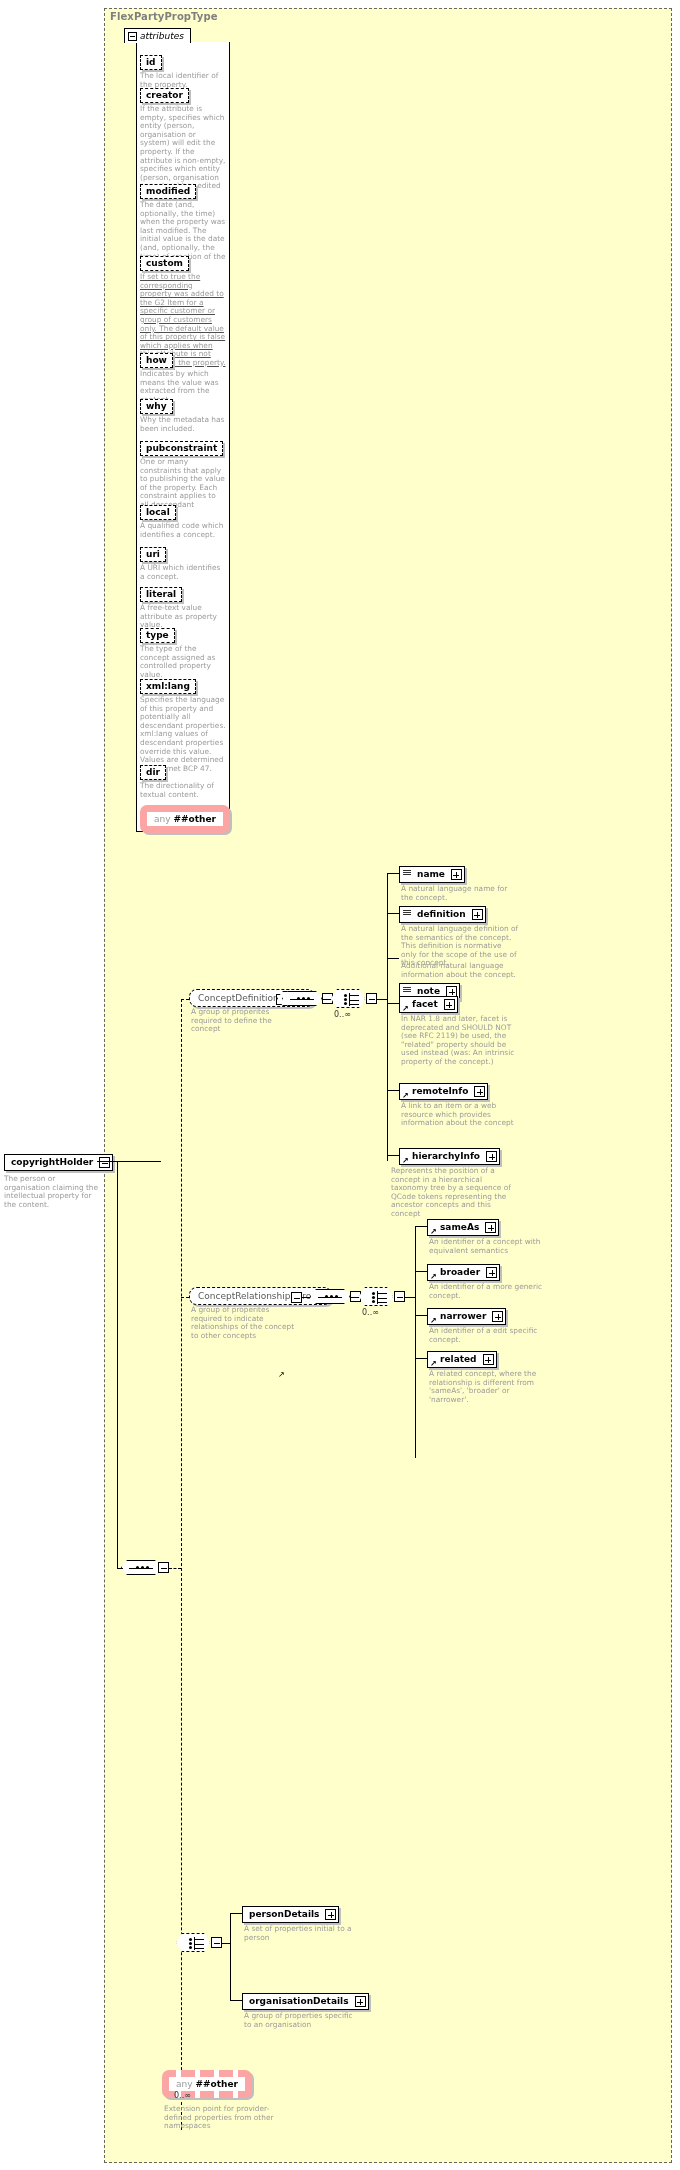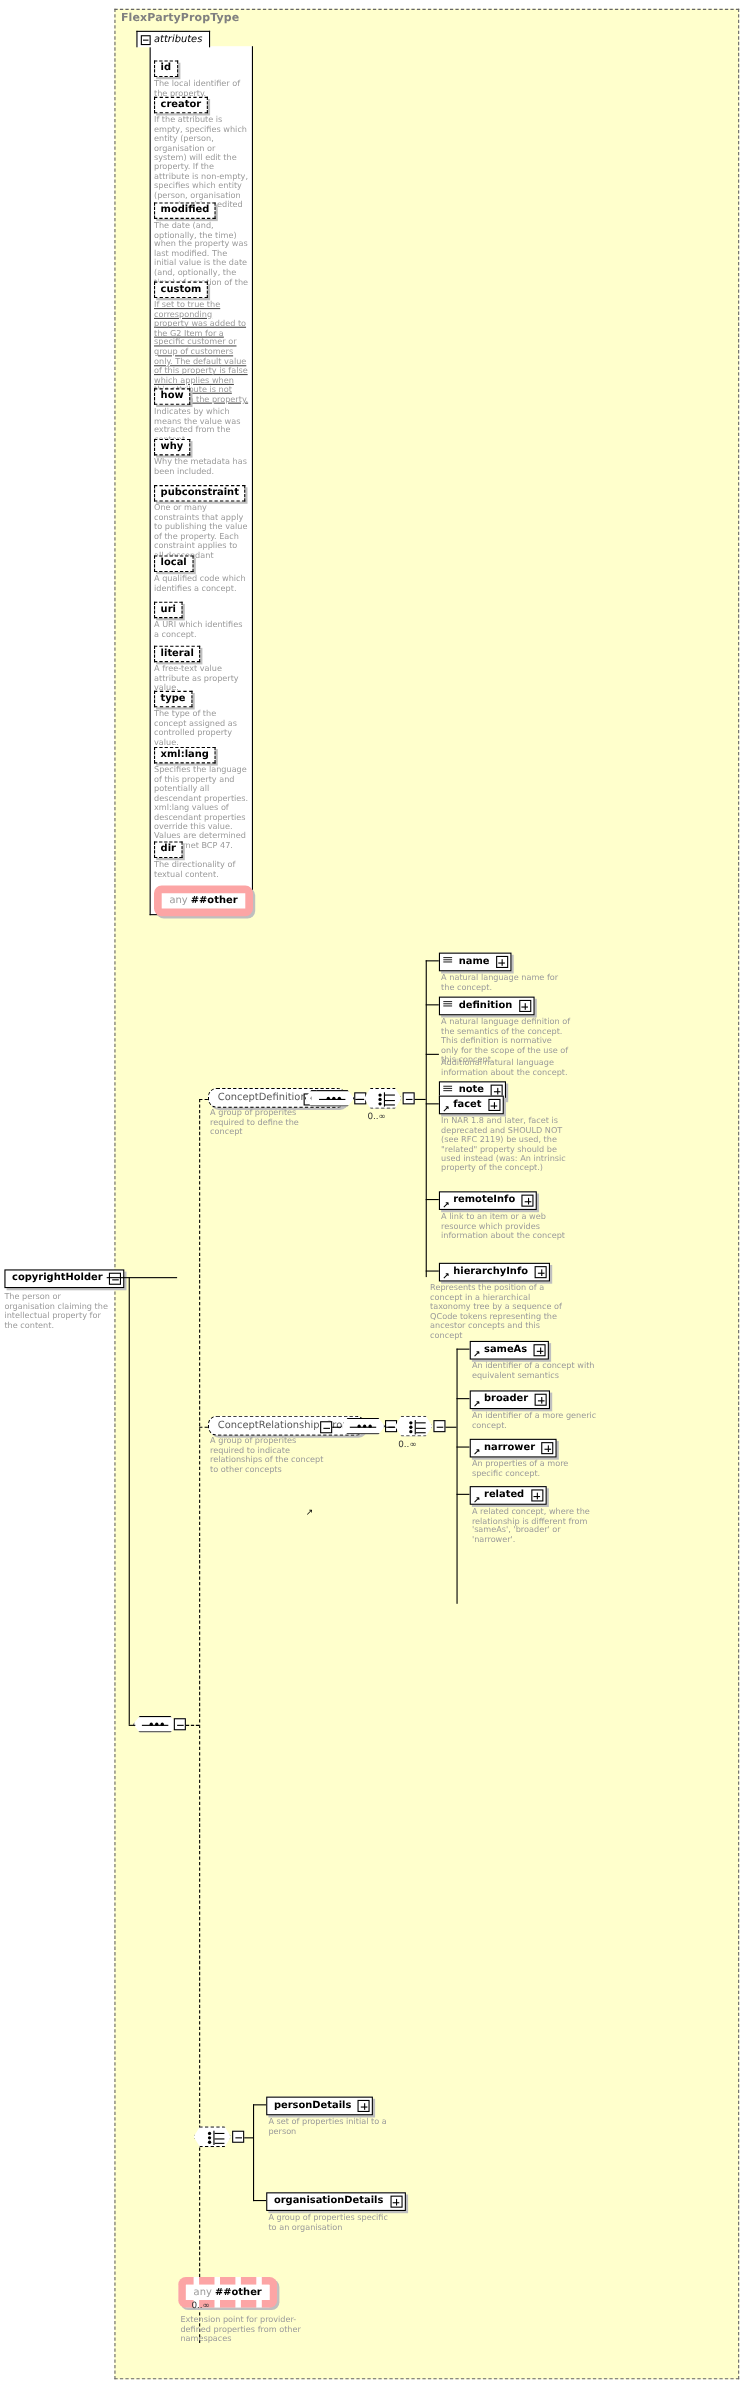--- a/index.html
+++ b/index.html
@@ -451,21 +451,21 @@
 <div class="eldesc" style="left:429px; top:1283px; width:116px;">An identifier of a more generic concept.</div>
 
 <div class="ln-h" style="left:415px; top:1315px; width:12px;"></div>
 <div style="position:absolute; left:427px; top:1308px;">
   <span class="elbox">
     <span class="arrowbadge" style="position:relative; left:2px; bottom:-4px; width:6px;">↗</span>
     <span class="nm">narrower</span>
     <span class="exp plus"></span>
   </span>
 </div>
-<div class="eldesc" style="left:429px; top:1327px; width:116px;">An properties of a more specific concept.</div>
+<div class="eldesc" style="left:429px; top:1327px; width:116px;">An identifier of a edit specific concept.</div>
 
 <div class="ln-h" style="left:415px; top:1358px; width:12px;"></div>
 <div style="position:absolute; left:427px; top:1351px;">
   <span class="elbox">
     <span class="arrowbadge" style="position:relative; left:2px; bottom:-4px; width:6px;">↗</span>
     <span class="nm">related</span>
     <span class="exp plus"></span>
   </span>
 </div>
 <div class="eldesc" style="left:429px; top:1370px; width:116px;">A related concept, where the relationship is different from 'sameAs', 'broader' or 'narrower'.</div>

